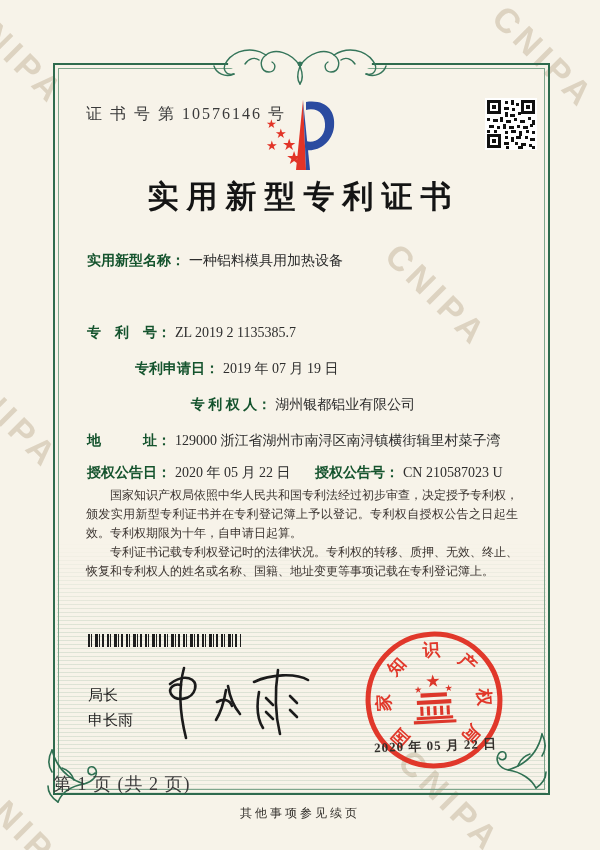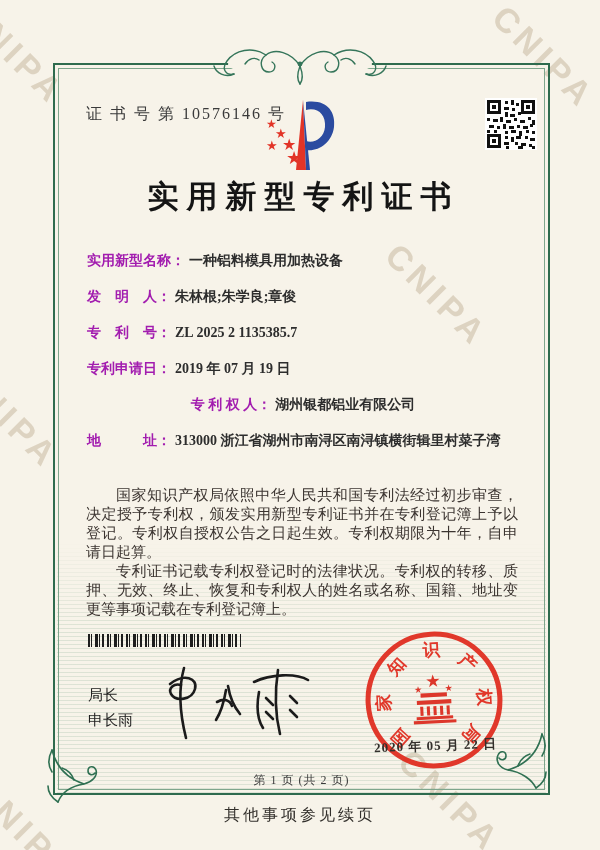--- a/index.html
+++ b/index.html
@@ -43,26 +43,26 @@
   .qr{position:absolute;left:485px;top:98px;}
   .title{
     position:absolute;left:53px;top:176px;width:497px;
     text-align:center;font-size:31px;font-weight:600;
     letter-spacing:8px;padding-left:4px;box-sizing:border-box;color:#141414;
   }
   .frow{
     position:absolute;left:87px;width:432px;height:20px;
     font-size:14px;line-height:20px;white-space:nowrap;
   }
-  .frow .flabel{font-weight:600;color:#a21caf;}
-  .frow .fvalue{font-weight:700;color:#2d2d2d;margin-left:4px;}
+  .frow .flabel{font-weight:600;color:#14532d;}
+  .frow .fvalue{font-weight:400;color:#2d2d2d;margin-left:4px;}
   .grant-no{position:absolute;left:228px;top:0;}
   .body-text{
     position:absolute;left:86px;top:486px;width:432px;
-    font-size:15px;line-height:19px;text-align:justify;color:#3b3430;
+    font-size:12px;line-height:19px;text-align:justify;color:#3b3430;
   }
   .body-text p{margin:0;text-indent:2em;}
   .barcode{
     position:absolute;left:88px;top:634px;width:153px;height:13px;
     background:repeating-linear-gradient(90deg,
       #1e1e1e 0 2px,transparent 2px 3px,
       #1e1e1e 3px 4px,transparent 4px 7px,
       #1e1e1e 7px 10px,transparent 10px 11px,
       #1e1e1e 11px 12px,transparent 12px 14px,
       #1e1e1e 14px 16px,transparent 16px 19px);
@@ -79,25 +79,25 @@
   }
   .signature{position:absolute;left:160px;top:656px;}
   .seal{position:absolute;left:362px;top:628px;opacity:0.92;transform:rotate(-3deg);}
   .seal-date{
     position:absolute;left:374px;top:737px;
     font-size:13px;font-weight:600;letter-spacing:1px;color:#33302c;
     transform:rotate(-2deg);white-space:nowrap;
   }
   .page-num{
     position:absolute;left:53px;top:772px;width:497px;
-    text-align:center;font-size:12px;color:#3a3a3a;letter-spacing:1px;
+    font-size:18px;color:#3a3a3a;letter-spacing:1px;
   }
   .cont-note{
     position:absolute;left:0;top:805px;width:600px;
-    text-align:center;font-size:16px;color:#33302c;letter-spacing:3px;
+    text-align:center;font-size:12px;color:#33302c;letter-spacing:3px;
   }
   .garland{position:absolute;left:205px;top:42px;}
   .flourish-br{position:absolute;left:492px;top:730px;}
   .flourish-bl{position:absolute;left:38px;top:746px;}
   svg{display:block;}
 </style>
 </head>
 <body>
 
 <div class="page">
@@ -228,34 +228,37 @@
           <rect x="47" y="48" width="3" height="3"></rect>
       </g>
     </svg>
   </div>
 
   <div class="title">实用新型专利证书</div>
 
   <div class="frow" style="top:251px;">
     <span class="flabel">实用新型名称：</span><span class="fvalue">一种铝料模具用加热设备</span>
   </div>
-  <div class="frow" style="top:287px;">
-    <span class="flabel">发　明　人：</span><span class="fvalue">朱林根;朱学良;章俊</span>
-  </div>
   <div class="frow" style="top:323px;">
-    <span class="flabel">专　利　号：</span><span class="fvalue">ZL 2025 2 1135385.7</span>
-  </div>
-  <div class="frow" style="top:359px;">
+    <span class="flabel">专　利　号：</span><span class="fvalue">ZL 2019 2 1135385.7</span>
+  </div>
+  <div class="frow" style="top:359px;margin-left:48px;">
     <span class="flabel">专利申请日：</span><span class="fvalue">2019 年 07 月 19 日</span>
   </div>
   <div class="frow" style="top:395px;text-align:center;">
     <span class="flabel">专 利 权 人：</span><span class="fvalue">湖州银都铝业有限公司</span>
   </div>
   <div class="frow" style="top:431px;">
-    <span class="flabel">地　　　址：</span><span class="fvalue">313000 浙江省湖州市南浔区南浔镇横街辑里村菜子湾</span>
+    <span class="flabel">地　　　址：</span><span class="fvalue">129000 浙江省湖州市南浔区南浔镇横街辑里村菜子湾</span>
+  </div>
+  <div class="frow" style="top:463px;">
+    <span class="flabel">授权公告日：</span><span class="fvalue">2020 年 05 月 22 日</span>
+    <span class="grant-no">
+      <span class="flabel">授权公告号：</span><span class="fvalue">CN 210587023 U</span>
+    </span>
   </div>
 
   <div class="body-text">
     <p>国家知识产权局依照中华人民共和国专利法经过初步审查，决定授予专利权，颁发实用新型专利证书并在专利登记簿上予以登记。专利权自授权公告之日起生效。专利权期限为十年，自申请日起算。</p>
     <p>专利证书记载专利权登记时的法律状况。专利权的转移、质押、无效、终止、恢复和专利权人的姓名或名称、国籍、地址变更等事项记载在专利登记簿上。</p>
   </div>
 
   <div class="barcode"></div>
 
   <div class="signer-title">局长</div>

